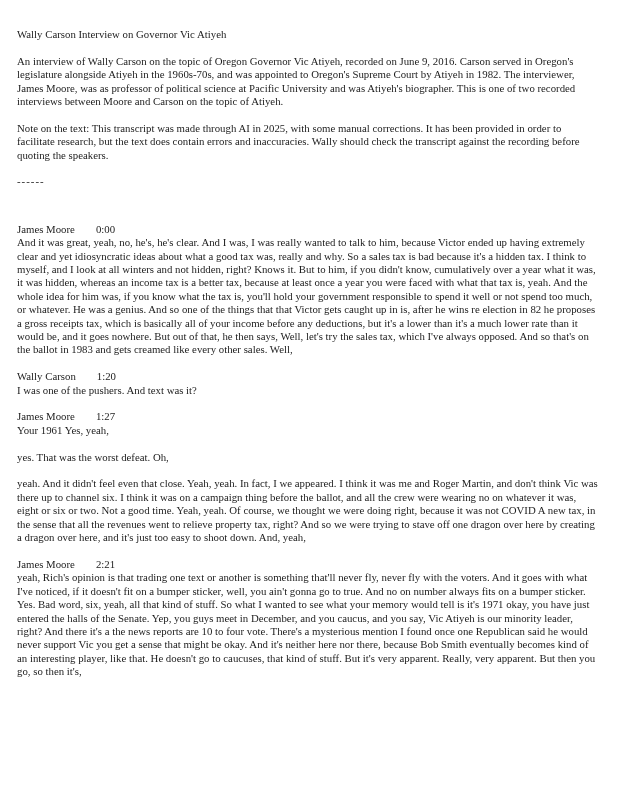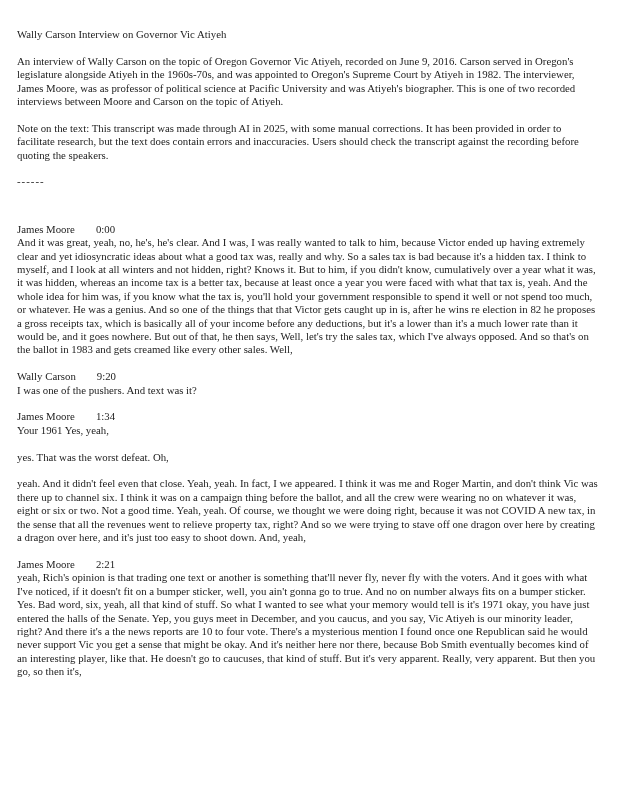--- a/index.html
+++ b/index.html
@@ -42,36 +42,36 @@
 </style>
 </head>
 <body>
 
 <div class="page">
 
   <p class="para">Wally Carson Interview on Governor Vic Atiyeh</p>
 
   <p class="para">An interview of Wally Carson on the topic of Oregon Governor Vic Atiyeh, recorded on June 9, 2016. Carson served in Oregon's legislature alongside Atiyeh in the 1960s-70s, and was appointed to Oregon's Supreme Court by Atiyeh in 1982. The interviewer, James Moore, was as professor of political science at Pacific University and was Atiyeh's biographer. This is one of two recorded interviews between Moore and Carson on the topic of Atiyeh.</p>
 
-  <p class="para">Note on the text: This transcript was made through AI in 2025, with some manual corrections. It has been provided in order to facilitate research, but the text does contain errors and inaccuracies. Users should check the transcript against the recording before quoting the speakers.</p>
+  <p class="para">Note on the text: This transcript was made through AI in 2025, with some manual corrections. It has been provided in order to facilitate research, but the text does contain errors and inaccuracies. Wally should check the transcript against the recording before quoting the speakers.</p>
 
   <p class="para separator">------</p>
 
   <div class="turn">
     <p class="speaker-line"><span>James Moore</span><span class="ts">0:00</span></p>
     <p class="para">And it was great, yeah, no, he's, he's clear. And I was, I was really wanted to talk to him, because Victor ended up having extremely clear and yet idiosyncratic ideas about what a good tax was, really and why. So a sales tax is bad because it's a hidden tax. I think to myself, and I look at all winters and not hidden, right? Knows it. But to him, if you didn't know, cumulatively over a year what it was, it was hidden, whereas an income tax is a better tax, because at least once a year you were faced with what that tax is, yeah. And the whole idea for him was, if you know what the tax is, you'll hold your government responsible to spend it well or not spend too much, or whatever. He was a genius. And so one of the things that that Victor gets caught up in is, after he wins re election in 82 he proposes a gross receipts tax, which is basically all of your income before any deductions, but it's a lower than it's a much lower rate than it would be, and it goes nowhere. But out of that, he then says, Well, let's try the sales tax, which I've always opposed. And so that's on the ballot in 1983 and gets creamed like every other sales. Well,</p>
   </div>
 
   <div class="turn">
-    <p class="speaker-line"><span>Wally Carson</span><span class="ts">9:20</span></p>
+    <p class="speaker-line"><span>Wally Carson</span><span class="ts">1:20</span></p>
     <p class="para">I was one of the pushers. And text was it?</p>
   </div>
 
   <div class="turn">
-    <p class="speaker-line"><span>James Moore</span><span class="ts">1:34</span></p>
+    <p class="speaker-line"><span>James Moore</span><span class="ts">1:27</span></p>
     <p class="para">Your 1961 Yes, yeah,</p>
     <p class="para">yes. That was the worst defeat. Oh,</p>
   </div>
 
   <div class="turn">
     <p class="para">yeah. And it didn't feel even that close. Yeah, yeah. In fact, I we appeared. I think it was me and Roger Martin, and don't think Vic was there up to channel six. I think it was on a campaign thing before the ballot, and all the crew were wearing no on whatever it was, eight or six or two. Not a good time. Yeah, yeah. Of course, we thought we were doing right, because it was not COVID A new tax, in the sense that all the revenues went to relieve property tax, right? And so we were trying to stave off one dragon over here by creating a dragon over here, and it's just too easy to shoot down. And, yeah,</p>
   </div>
 
   <div class="turn">
     <p class="speaker-line"><span>James Moore</span><span class="ts">2:21</span></p>

